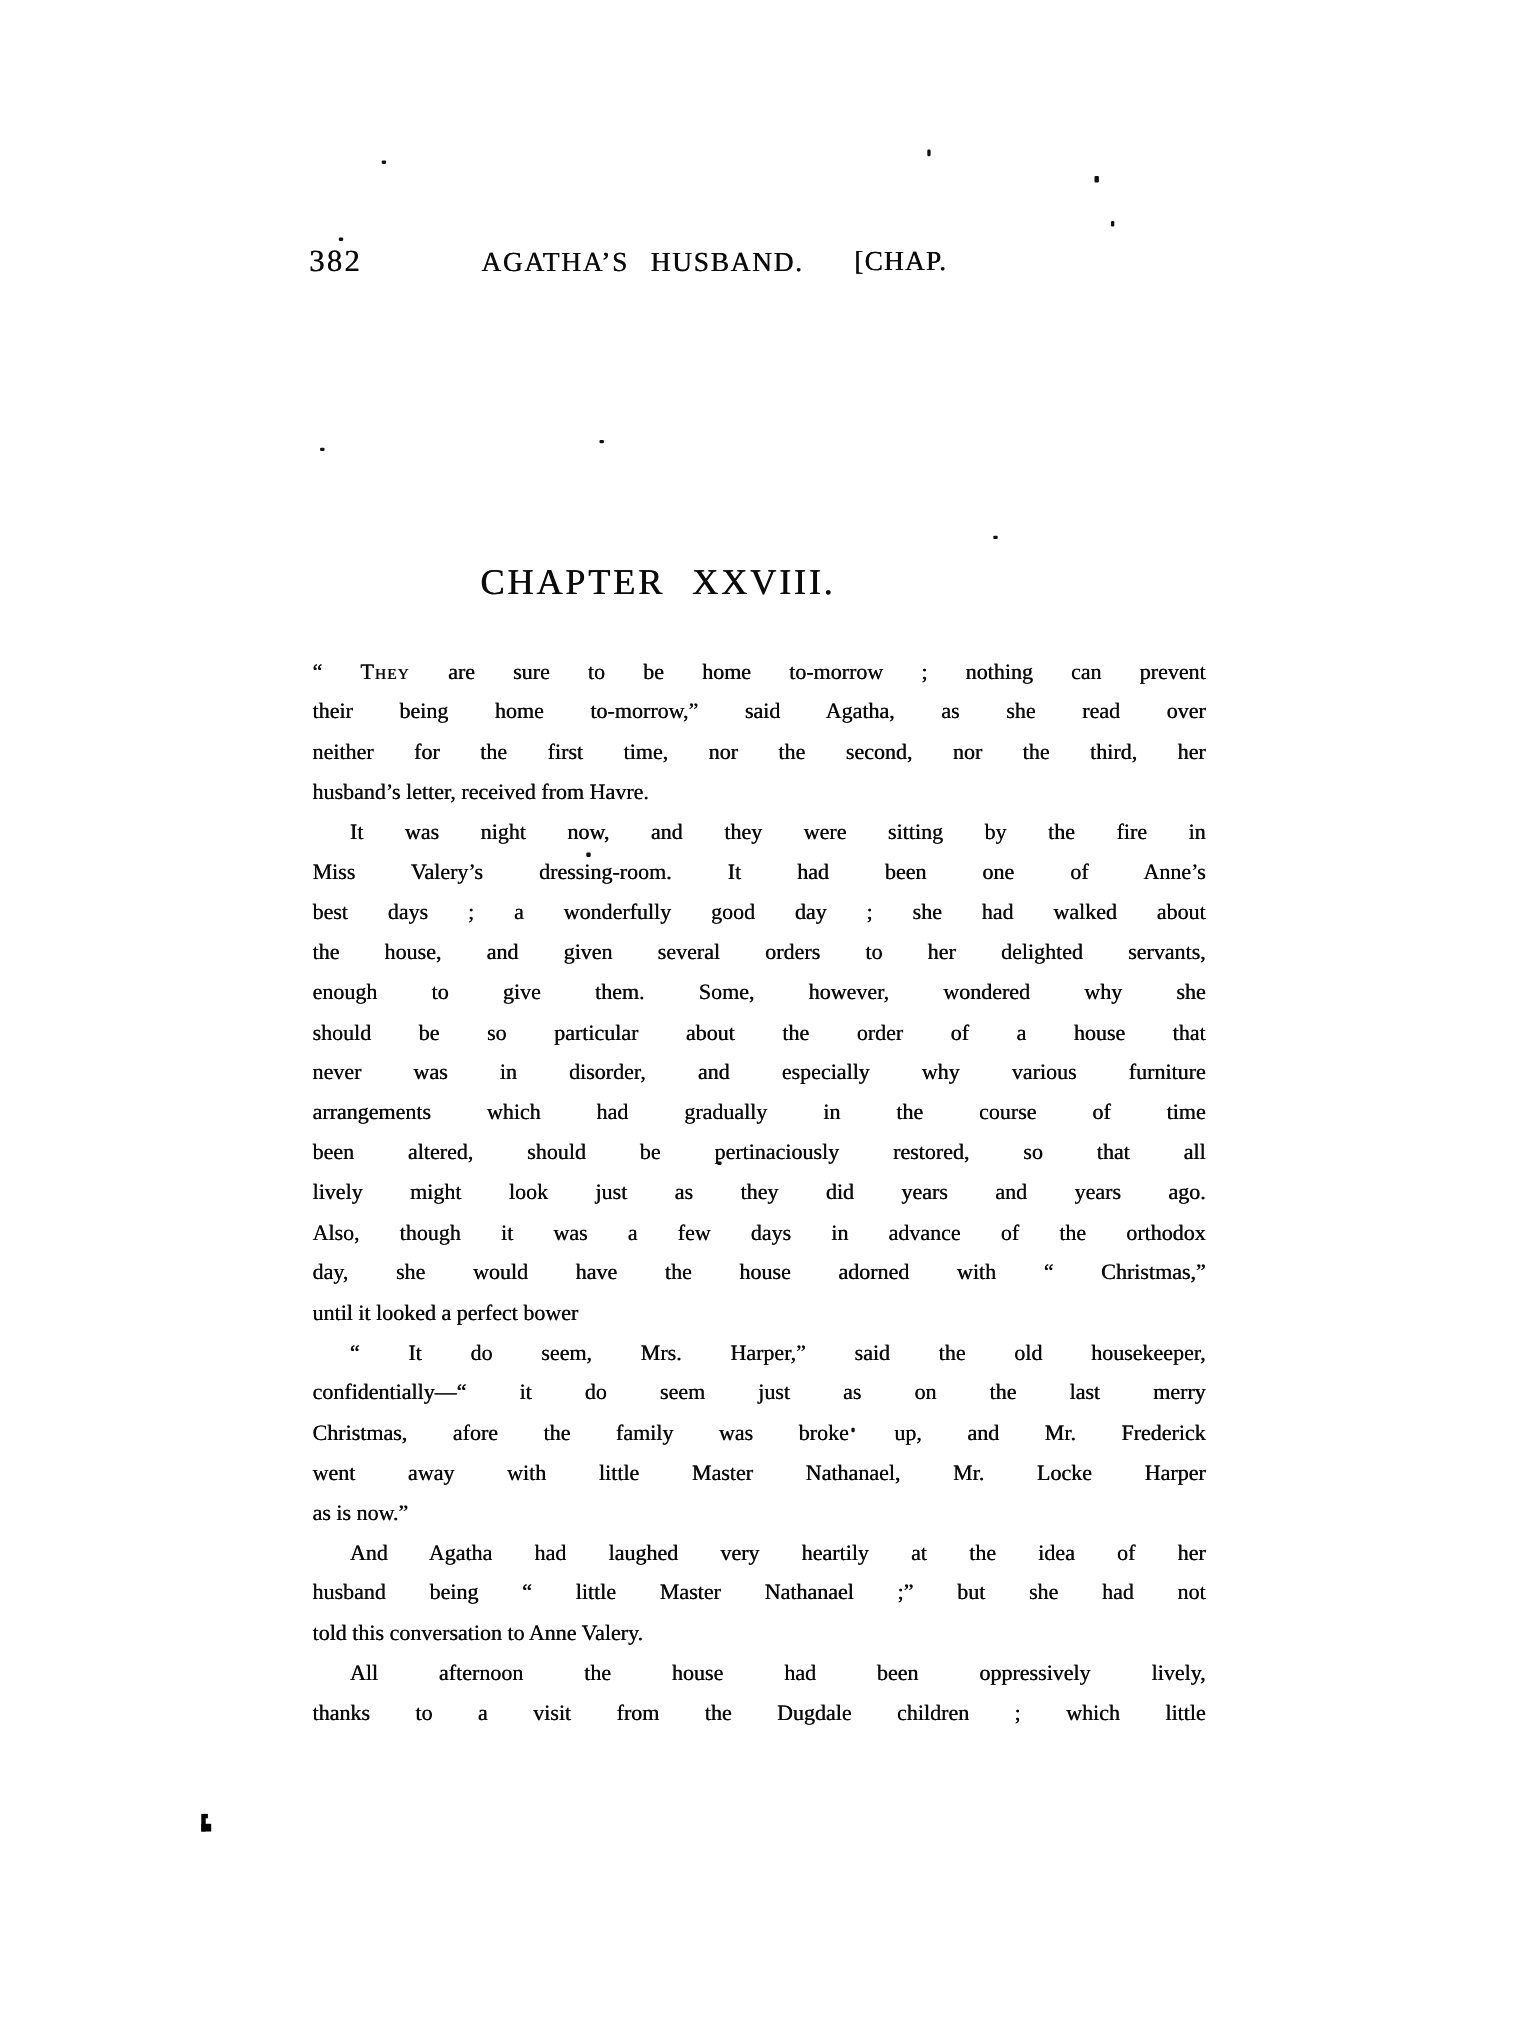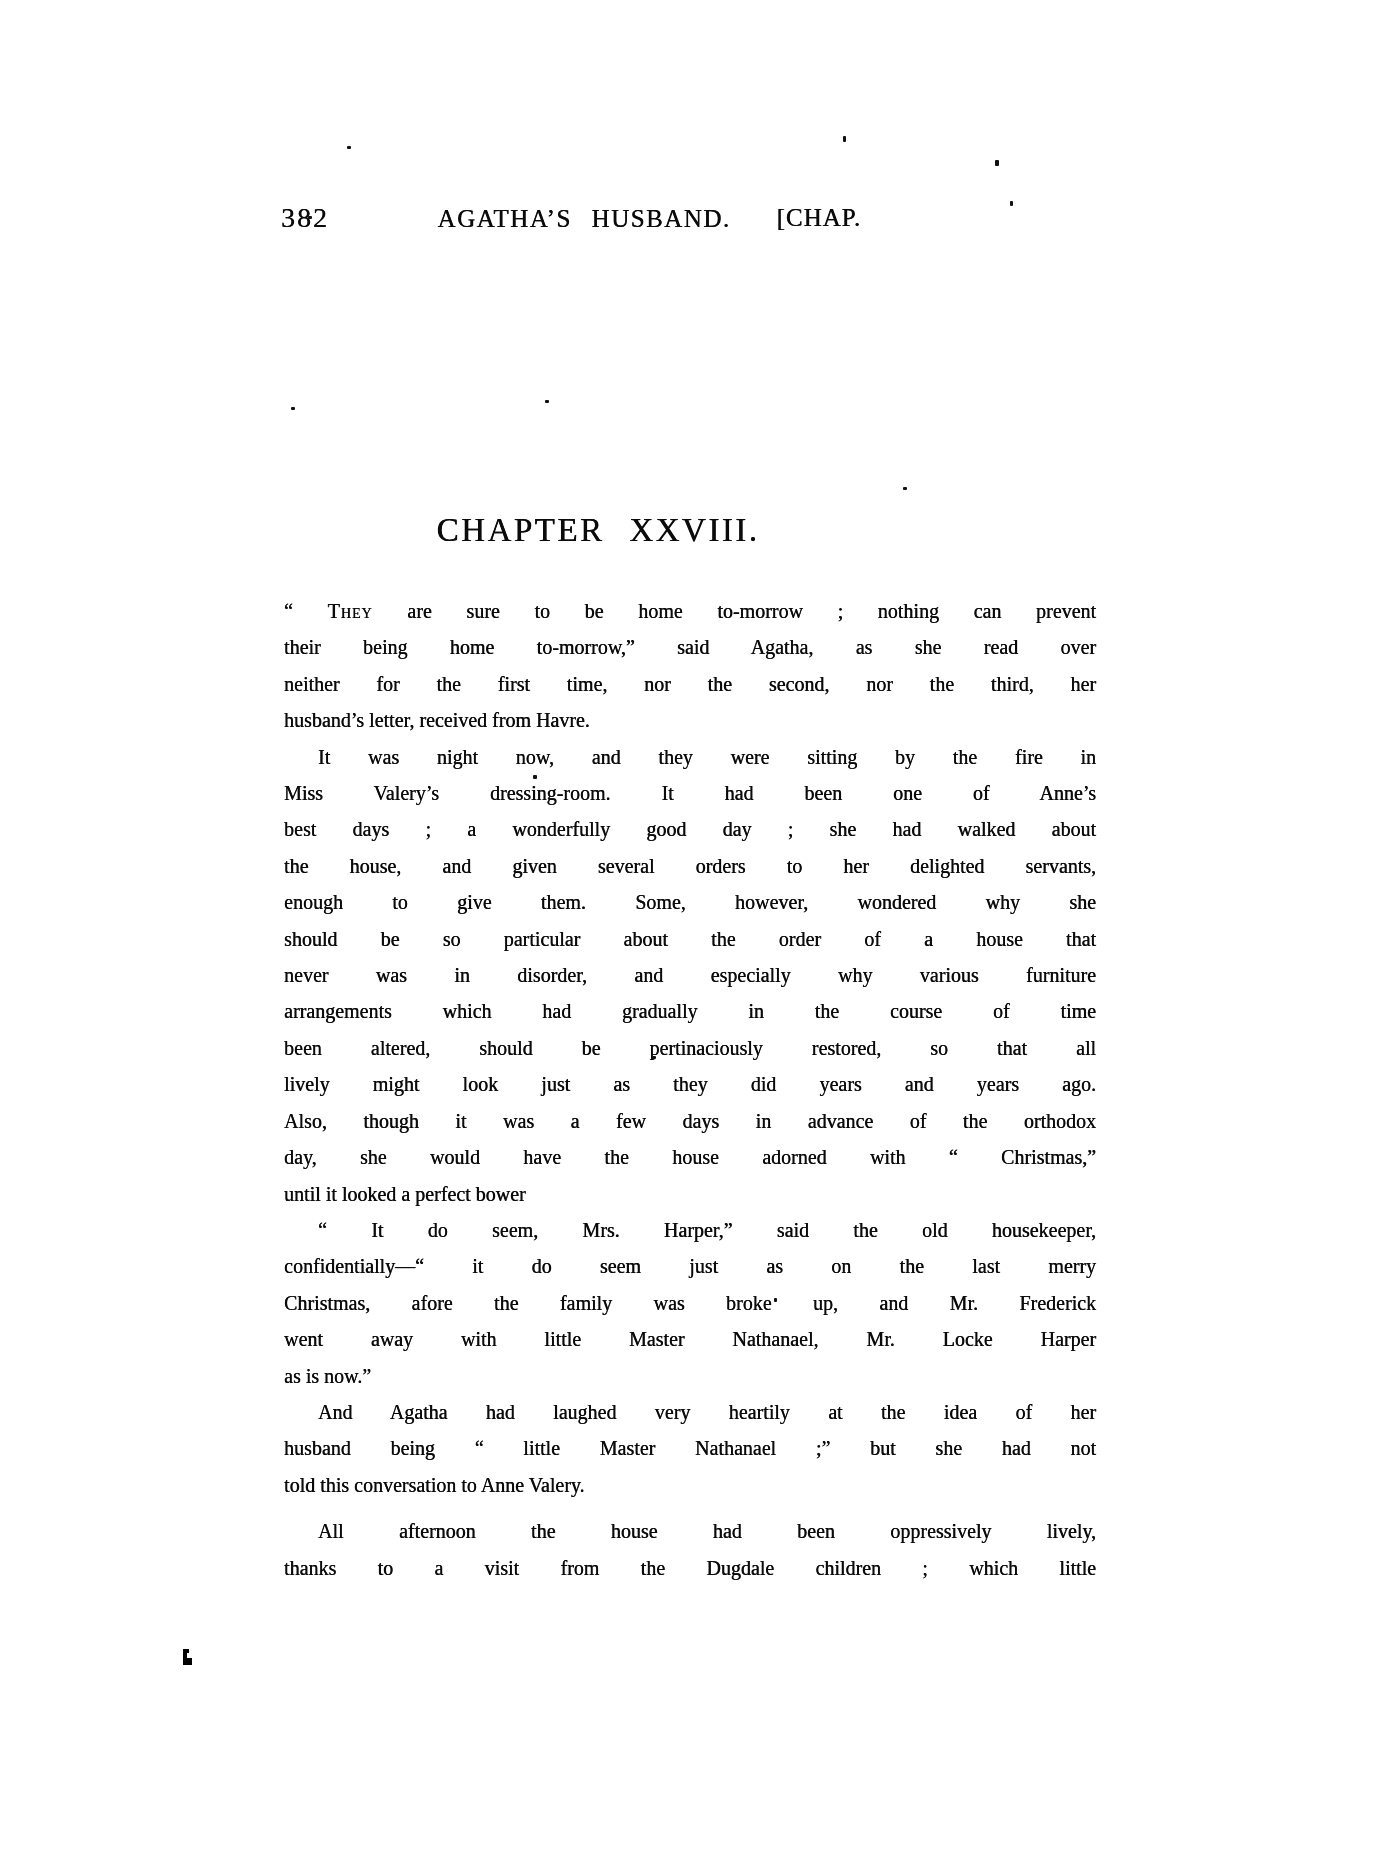--- a/index.html
+++ b/index.html
@@ -2,21 +2,21 @@
 <html><head>
 <meta charset="utf-8">
 <style>
   html,body{margin:0;padding:0;}
   body{
     width:1400px;height:1850px;background:#ffffff;position:relative;
     font-family:"Liberation Serif", serif;color:#0b0b0b;overflow:hidden;
   }
   .page{position:absolute;inset:0;background:#ffffff;}
   
-  .running-head{position:absolute;top:202px;left:0;width:1168px;height:40px;}
+  .running-head{position:absolute;top:222px;left:0;width:1168px;height:40px;}
   .page-number{
     position:absolute;left:281px;top:0;font-size:28px;letter-spacing:2px;
     text-shadow:0.35px 0 0 currentColor;
   }
   .running-title{
     position:absolute;left:50%;transform:translateX(-50%);top:3px;
     font-size:25px;letter-spacing:1.5px;word-spacing:12px;
     text-shadow:0.4px 0 0 currentColor;
   }
   .chapter-marker{
@@ -76,21 +76,21 @@
       <div class="line just">day, she would have the house adorned with “ Christmas,”</div>
       <div class="line">until it looked a perfect bower</div>
       <div class="line just" style="text-indent: 34px;">“ It do seem, Mrs. Harper,” said the old housekeeper,</div>
       <div class="line just">confidentially—“ it do seem just as on the last merry</div>
       <div class="line just">Christmas, afore the family was broke up, and Mr. Frederick</div>
       <div class="line just">went away with little Master Nathanael, Mr. Locke Harper</div>
       <div class="line">as is now.”</div>
       <div class="line just" style="text-indent: 34px;">And Agatha had laughed very heartily at the idea of her</div>
       <div class="line just">husband being “ little Master Nathanael ;” but she had not</div>
       <div class="line">told this conversation to Anne Valery.</div>
-      <div class="line just" style="text-indent: 34px; margin-top: 10px;">All afternoon the house had been oppressively lively,</div>
+      <div class="line just" style="text-indent: 34px;">All afternoon the house had been oppressively lively,</div>
       <div class="line just">thanks to a visit from the Dugdale children ; which little</div>
     </main>
 
   <div id="specks-layer">
       <div class="speck" style="left: 347px; top: 146px; width: 4px; height: 3px;"></div>
       <div class="speck" style="left: 308px; top: 216px; width: 4px; height: 3px;"></div>
       <div class="speck" style="left: 843px; top: 136px; width: 3px; height: 6px;"></div>
       <div class="speck" style="left: 995px; top: 160px; width: 4px; height: 6px;"></div>
       <div class="speck" style="left: 1010px; top: 201px; width: 3px; height: 5px;"></div>
       <div class="speck" style="left: 545px; top: 400px; width: 4px; height: 3px;"></div>

